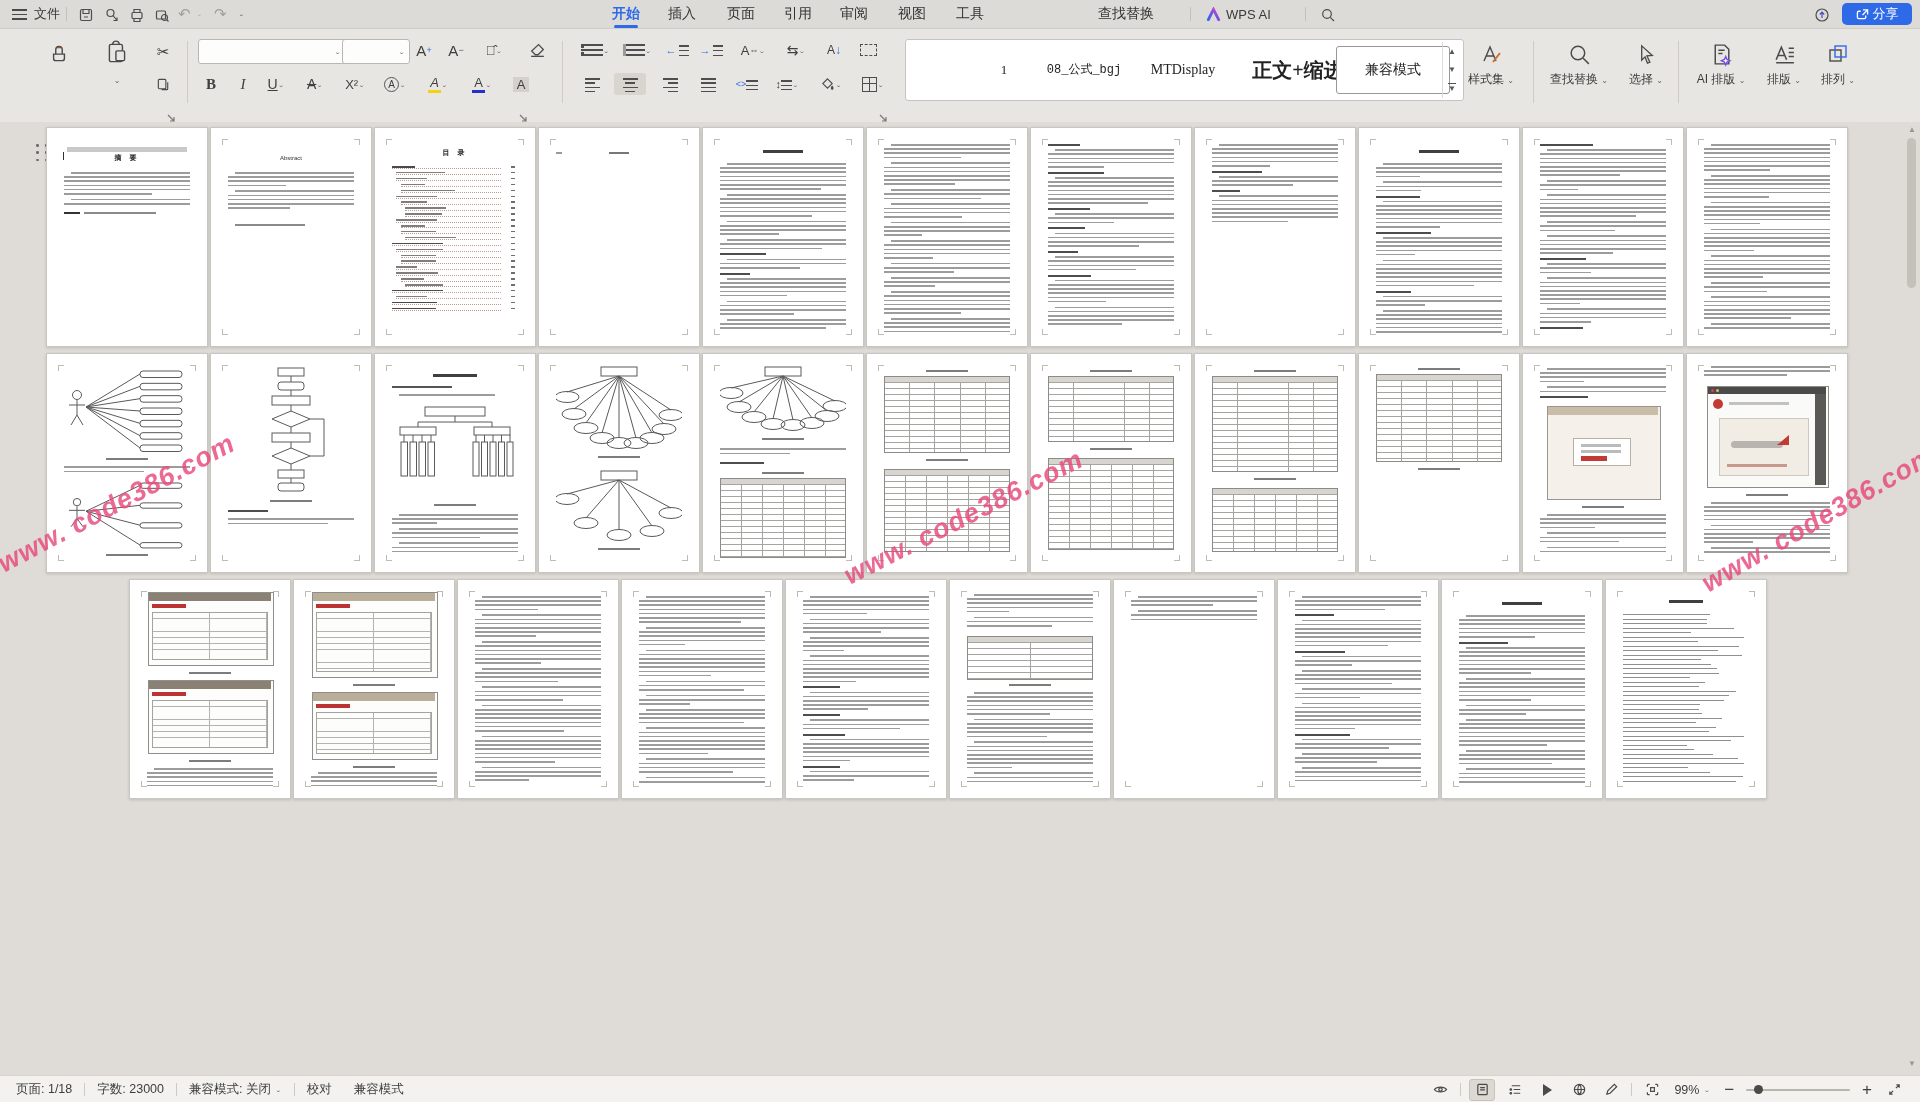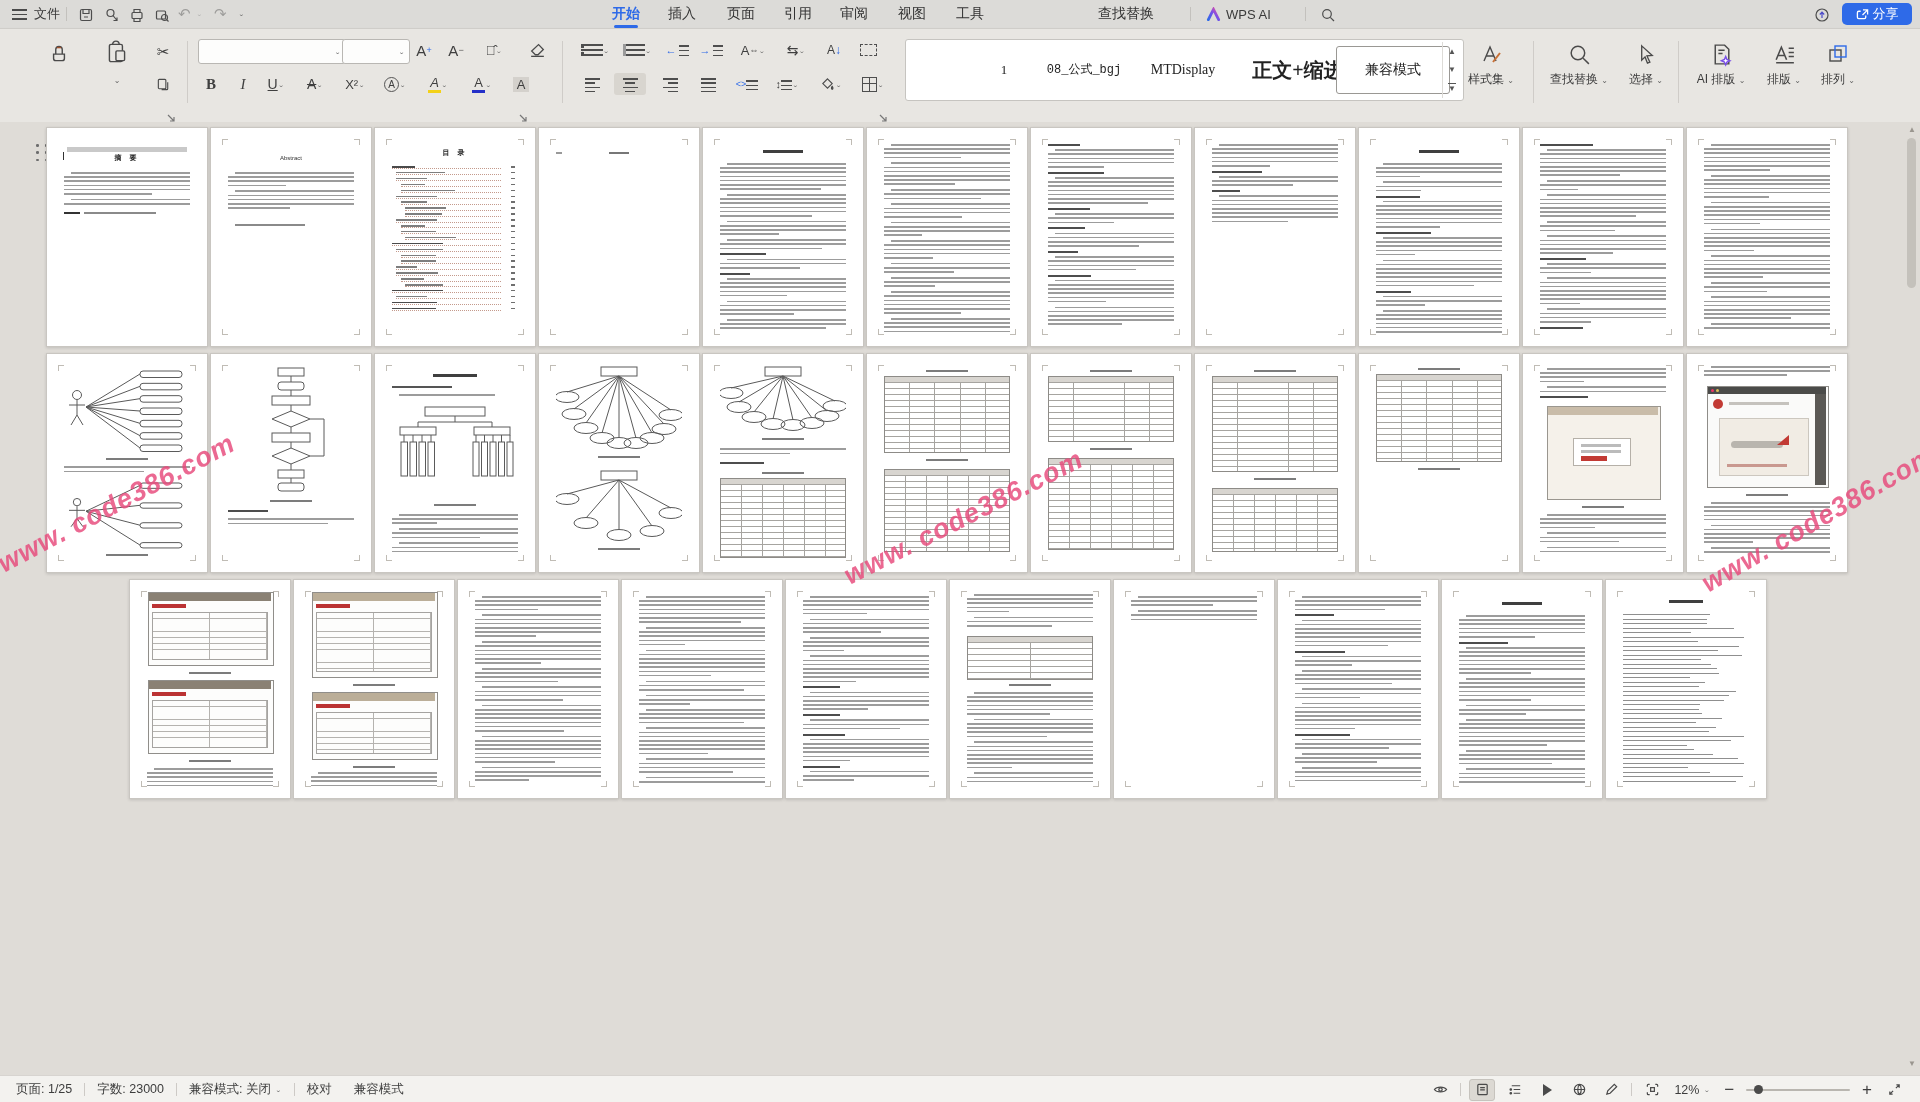--- a/index.html
+++ b/index.html
@@ -1578,21 +1578,21 @@
     <div class="wm" style="left:1704px;top:448px;transform:rotate(-30deg);transform-origin:left center;">www. code386.com</div>
     <div id="scrollbar">
       <span class="scroll-arrow" style="top:2px;">▲</span>
       <div id="scroll-thumb"></div>
       <span class="scroll-arrow" style="bottom:2px;">▼</span>
     </div>
   </div>
 
   <div id="statusbar">
     <div class="st-item" style="margin-left:16px;">
-      <span>页面: 1/25</span>
+      <span>页面: 1/18</span>
     </div>
     <span class="st-sep"></span>
     <div class="st-item">
       <span>字数: 23000</span>
     </div>
     <span class="st-sep"></span>
     <div class="st-item">
       <span>兼容模式: 关闭</span>
       <span class="caret">⌄</span>
     </div>
@@ -1641,21 +1641,21 @@
         </svg>
     </span>
     <span class="st-sep" style="margin:0 8px;"></span>
     <span class="st-ico">
       <svg viewBox="0 0 16 16">
           <path d="M5 2.5H3.5A1 1 0 0 0 2.5 3.5V5 M11 2.5h1.5a1 1 0 0 1 1 1V5 M5 13.5H3.5a1 1 0 0 1-1-1V11 M11 13.5h1.5a1 1 0 0 0 1-1V11"></path>
           <rect x="6" y="6" width="4" height="4"></rect>
         </svg>
     </span>
     <div class="st-item" style="margin-left:10px;">
-      <span>12%</span>
+      <span>99%</span>
       <span class="caret">⌄</span>
     </div>
     <span style="margin-left:14px;font-size:17px;color:#3d3d3d;">−</span>
     <div id="zoom-slider" style="margin-left:12px;">
       <div id="zoom-thumb"></div>
     </div>
     <span style="margin-left:12px;font-size:17px;color:#3d3d3d;">+</span>
     <span class="st-ico" style="margin:0 14px 0 10px;">
       <svg viewBox="0 0 16 16">
           <path d="M10 3h3v3 M13 3 L9.5 6.5 M6 13H3v-3 M3 13 L6.5 9.5"></path>

